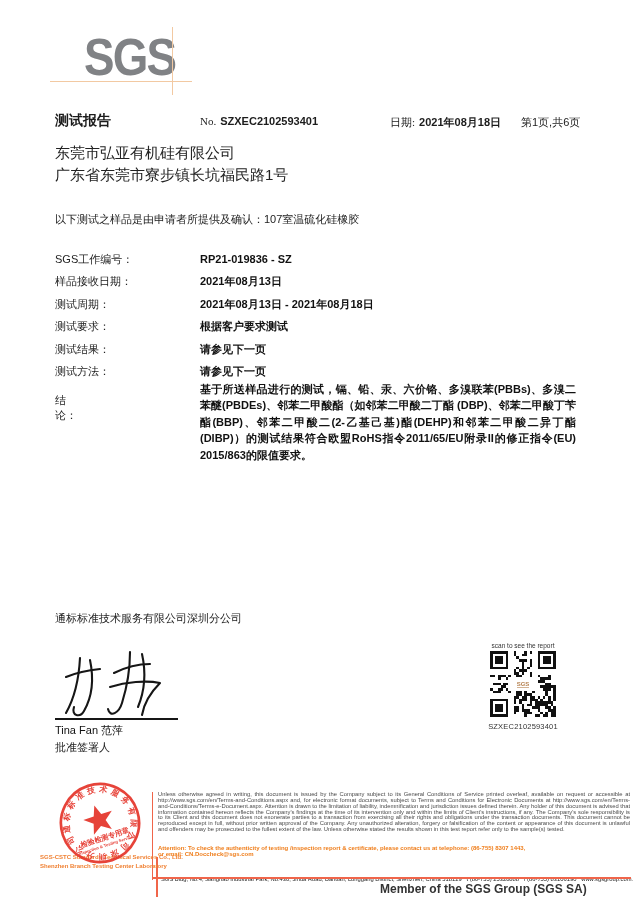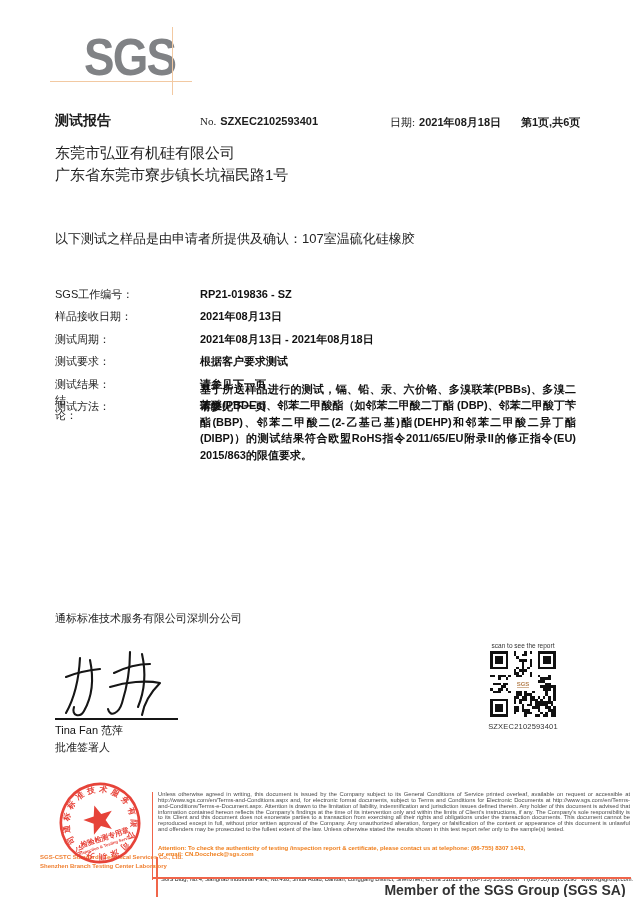--- a/index.html
+++ b/index.html
@@ -11,30 +11,30 @@
   .logo { position:absolute; left:84px; top:32px; font-size:52px; font-weight:bold;
           color:#808285; letter-spacing:-2px; line-height:50px;
           transform:scaleX(0.88); transform-origin:left top; }
   .crop-h { position:absolute; left:50px; top:81px; width:142px; height:1px; background:#f2c9a2; }
   .crop-v { position:absolute; left:172px; top:27px; width:1px; height:68px; background:#f2c9a2; }
 
   
   .hdr-title { position:absolute; left:55px; top:112px; font-size:14px; font-weight:bold; color:#1c1c1c;text-align:center; }
   .hdr-no    { position:absolute; left:200px; top:115px; font-size:11px; font-weight:bold; color:#1c1c1c; }
   .hdr-date  { position:absolute; left:390px; top:115px; font-size:11px; font-weight:bold; color:#1c1c1c; }
-  .hdr-pages { position:absolute; left:521px; top:115px; font-size:11px; font-weight:bold; color:#1c1c1c;text-align:right; }
+  .hdr-pages { position:absolute; left:521px; top:115px; font-size:11px; font-weight:normal; color:#1c1c1c;text-align:right; }
   .hdr-no .lbl, .hdr-date .lbl { font-weight:normal; margin-right:4px;font-family:Liberation Serif, serif; }
 
   .applicant { position:absolute; left:55px; top:142px; font-size:15px; line-height:22px; color:#222; }
 
-  .statement { position:absolute; left:55px; top:230px; font-size:13px; color:#222; }
+  .statement { position:absolute; left:55px; top:212px; font-size:11px; color:#222; }
 
   .fields { position:absolute; left:55px; top:252px; font-size:11px; }
   .frow { height:22.4px; }
-  .frow .flabel { display:inline-block; width:145px; color:#222;margin-top:35px; }
+  .frow .flabel { display:inline-block; width:145px; color:#222; }
   .frow .fvalue { font-weight:bold; color:#111; }
 
   .conclusion { position:absolute; left:55px; top:381px; font-size:11px; }
   .conclusion .clabel { position:absolute; left:0; top:12px; color:#222; }
   .conclusion .ctext  { position:absolute; left:145px; top:0; width:376px; line-height:16.4px;
                         font-weight:bold; color:#111; text-align:justify; }
 
   
   .sig-company { position:absolute; left:55px; top:610px; font-size:11px; line-height:16px; color:#222; }
   .sig-script  { position:absolute; left:52px; top:645px; }
@@ -50,22 +50,22 @@
 
   
   .f-divider { position:absolute; left:152px; top:792px; width:1px; height:88px; background:#f0654a; }
   .f-rule    { position:absolute; left:152px; top:877px; width:479px; height:2px; background:#f0654a; }
   .disclaimer { position:absolute; left:158px; top:792px; width:472px; height:53px; overflow:hidden;
                 font-size:5.8px; line-height:5.85px; color:#4a4a4a; text-align:justify; }
   .attention  { position:absolute; left:158px; top:845px; width:472px; font-size:6px; line-height:6.4px;
                 font-weight:bold; color:#ef7d1a; }
   .addresses  { position:absolute; left:156px; top:857px; width:475px; border-left:2px solid #f0654a;
                 padding-left:3px; font-size:5.8px; line-height:9px; color:#222; white-space:pre; }
-  .member     { position:absolute; left:380px; top:882px; width:250px; text-align:center;
-                font-size:14px; font-weight:600; color:#333; }
+  .member     { position:absolute; left:380px; top:882px; width:250px; text-align:left;
+                font-size:12px; font-weight:600; color:#333; }
 
   .stamp       { position:absolute; left:58px; top:781px; width:84px; height:84px; }
   .stamp-co    { position:absolute; left:40px; top:853px; width:170px; font-size:6px; line-height:9px;
                  color:#f08032; font-weight:bold; }
 </style>
 </head>
 <body>
 
 <div class="page">
 

